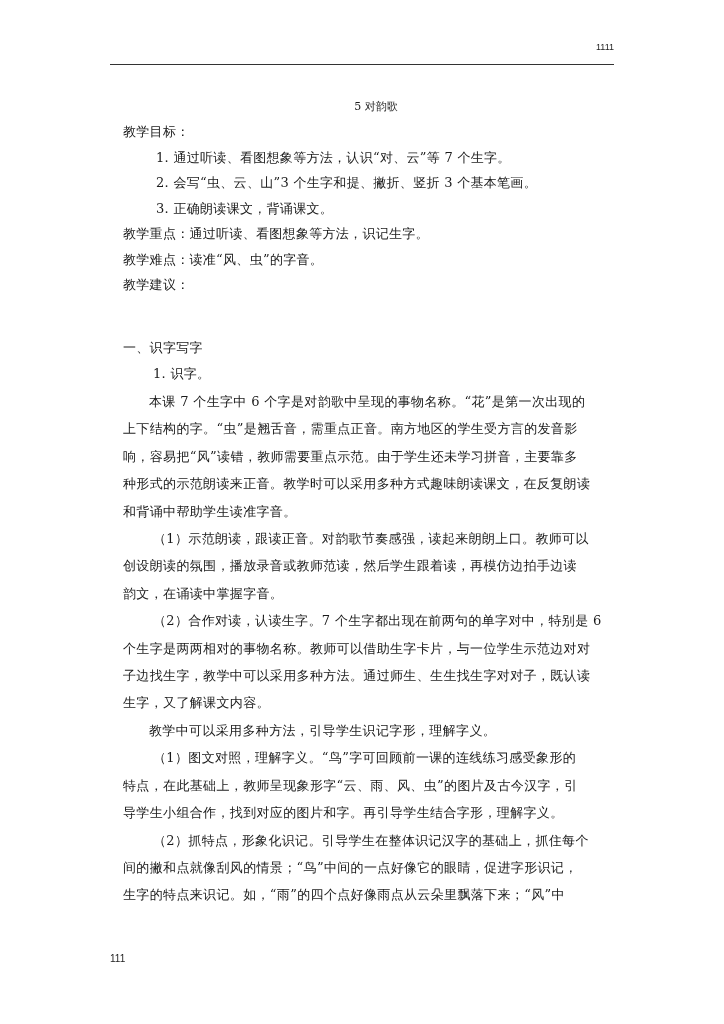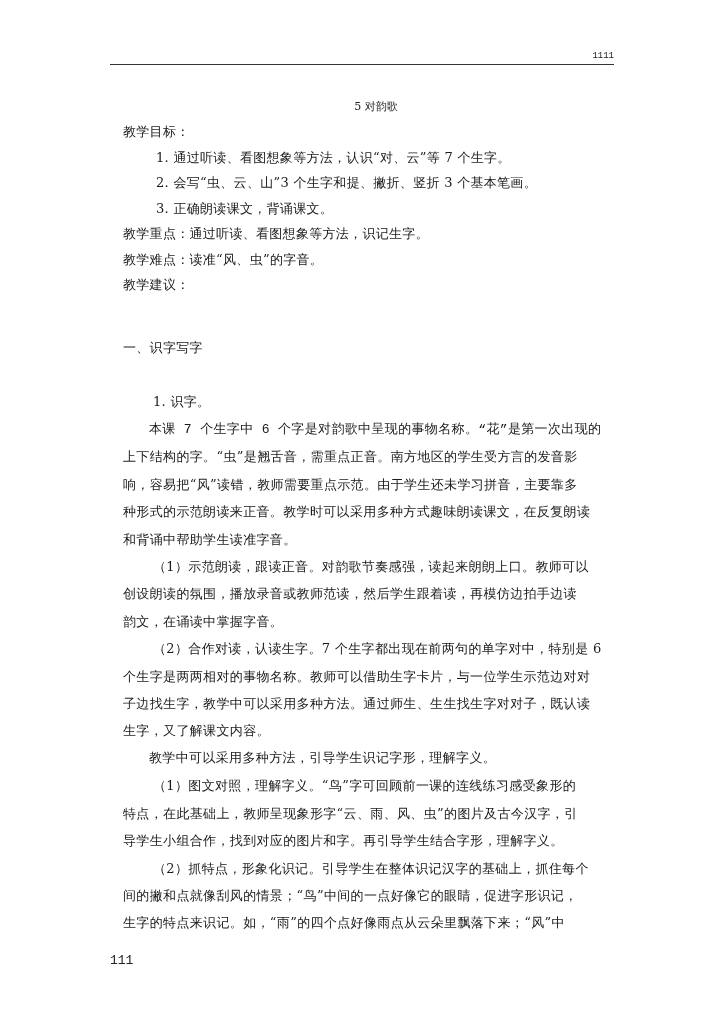--- a/index.html
+++ b/index.html
@@ -1,32 +1,32 @@
 <!DOCTYPE html>
 <html><head>
 <meta charset="utf-8">
 <style>
   html, body { margin: 0; padding: 0; background: #ffffff; }
   body { width: 724px; height: 1024px; position: relative; overflow: hidden;
          font-family: "DejaVu Serif", "Liberation Serif", serif; color: #1a1a1a; }
-  .header-num { position: absolute; top: 51px; right: 110px; font-size: 9px;
-                font-family: Liberation Mono, monospace; color: #222; }
+  .header-num { position: absolute; top: 42px; right: 110px; font-size: 9px;
+                font-family: Liberation Sans, sans-serif; color: #222; }
   .header-rule { position: absolute; top: 64px; left: 110px; width: 504px; height: 1px; background: #333; }
   .title { position: absolute; top: 99px; left: 14px; width: 724px; text-align: center; font-size: 11px; }
   .content { position: absolute; top: 119px; left: 123px; width: 506px; }
   .line { font-size: 13px; line-height: 25.5px; white-space: nowrap; letter-spacing: 0.3px; }
   .ind1 { padding-left: 33px; }
-  .ind2 { padding-left: 30px; margin-top: 28px; }
+  .ind2 { padding-left: 30px; }
   .blank { height: 25.5px; }
   .para { font-size: 13px; line-height: 27.4px; text-align: justify; letter-spacing: 0.35px; }
   .para .ln { display: block; white-space: nowrap; }
-  .para .ln.first { padding-left: 26px; font-family: Liberation Mono, monospace; }
+  .para .ln.first { padding-left: 26px; }
   .para .ln.sub { padding-left: 30px; }
-  .footer-num { position: absolute; top: 953px; left: 110px; font-size: 13px;
-                font-family: Liberation Mono, monospace; color: #222; }
+  .footer-num { position: absolute; top: 953px; left: 110px; font-size: 10px;
+                font-family: Liberation Sans, sans-serif; color: #222; }
 </style>
 </head>
 <body>
 
 <div class="header-num">1111</div>
 <div class="header-rule"></div>
 
 <div class="title">5 对韵歌</div>
 
 <div class="content">

